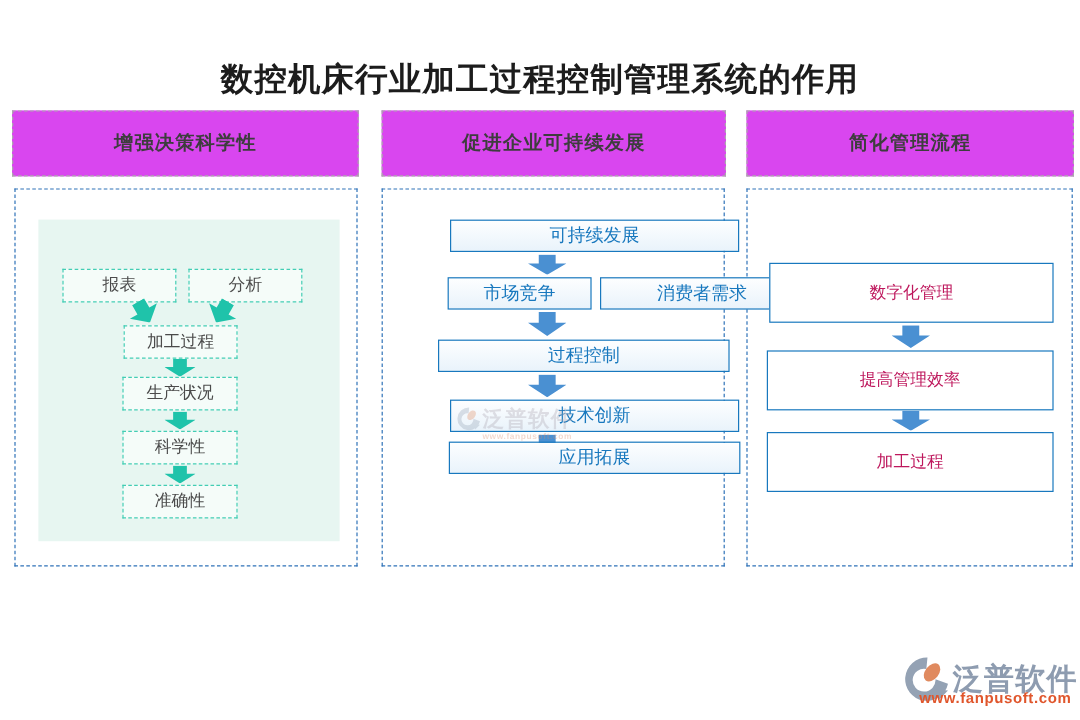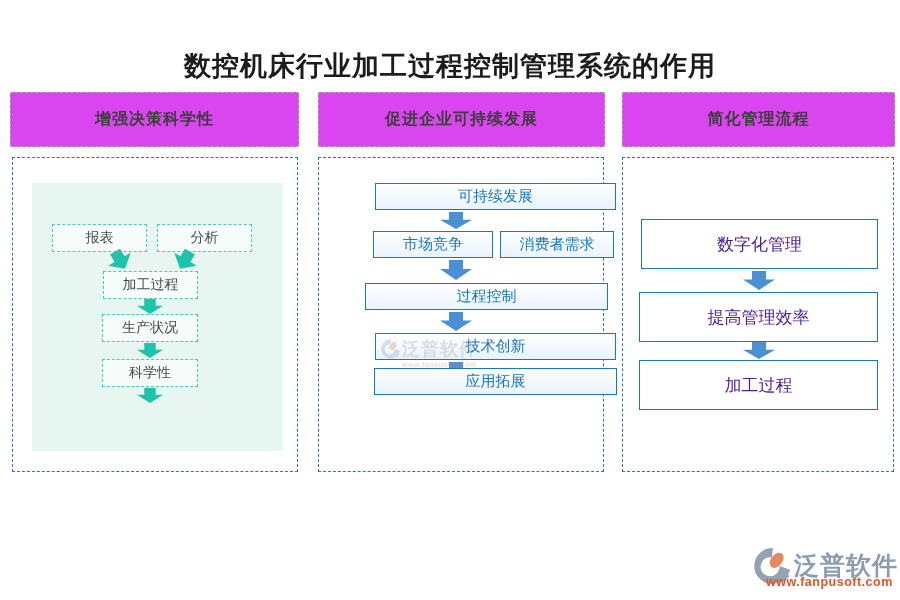--- a/index.html
+++ b/index.html
@@ -31,21 +31,21 @@
     font-size:14px;color:#4b4b4b;
   }
   .bbox{
     position:absolute;height:25px;background:linear-gradient(#fdfeff,#e9f3fb);
     border:1px solid #1878be;display:flex;align-items:center;justify-content:center;
     font-size:15px;color:#1878be;margin-left:40px;
   }
   .wbox{
     position:absolute;height:48px;background:#ffffff;
     border:1px solid #1878be;display:flex;align-items:center;justify-content:center;
-    font-size:17px;color:#4c1d95;
+    font-size:14px;color:#be185d;
   }
   .arr{
     position:absolute;
     clip-path:polygon(28% 0,72% 0,72% 45%,100% 45%,50% 100%,0 45%,28% 45%);
   }
   .arr.teal{background:#1fc3aa;}
   .arr.blue{background:#4a90d2;}
   .rotL{transform:rotate(-30deg);}
   .rotR{transform:rotate(30deg);}
   .watermark{
@@ -87,25 +87,26 @@
 
   <div class="arr teal rotL" style="left:107px;top:250px;width:26px;height:20px;"></div>
   <div class="arr teal rotR" style="left:172px;top:250px;width:26px;height:20px;"></div>
 
   <div class="tbox" style="left:103px;top:271px;width:93px;">加工过程</div>
   <div class="arr teal" style="left:137px;top:299px;width:26px;height:15px;"></div>
   <div class="tbox" style="left:102px;top:314px;width:94px;">生产状况</div>
   <div class="arr teal" style="left:137px;top:343px;width:26px;height:15px;"></div>
   <div class="tbox" style="left:102px;top:359px;width:94px;">科学性</div>
   <div class="arr teal" style="left:137px;top:388px;width:26px;height:15px;"></div>
+  <div class="tbox" style="left:102px;top:404px;width:94px;">准确性</div>
 
   <div class="bbox" style="left:335px;top:183px;width:239px;">可持续发展</div>
   <div class="arr blue" style="left:440px;top:212px;width:32px;height:17px;"></div>
   <div class="bbox" style="left:333px;top:231px;width:118px;">市场竞争</div>
-  <div class="bbox" style="left:460px;top:231px;width:112px;">消费者需求</div>
+  <div class="bbox" style="left:460px;top:231px;width:112px;padding-left:28px;">消费者需求</div>
   <div class="arr blue" style="left:440px;top:260px;width:32px;height:20px;"></div>
   <div class="bbox" style="left:325px;top:283px;width:241px;">过程控制</div>
   <div class="arr blue" style="left:440px;top:312px;width:32px;height:19px;"></div>
   <div class="bbox" style="left:335px;top:333px;width:239px;">技术创新</div>
   <div class="arr blue" style="left:440px;top:362px;width:32px;height:22px;"></div>
   <div class="bbox" style="left:334px;top:368px;width:241px;">应用拓展</div>
 
   <div class="watermark">
     <div class="wm-row">
       <svg width="20" height="20" viewBox="0 0 40 40">

